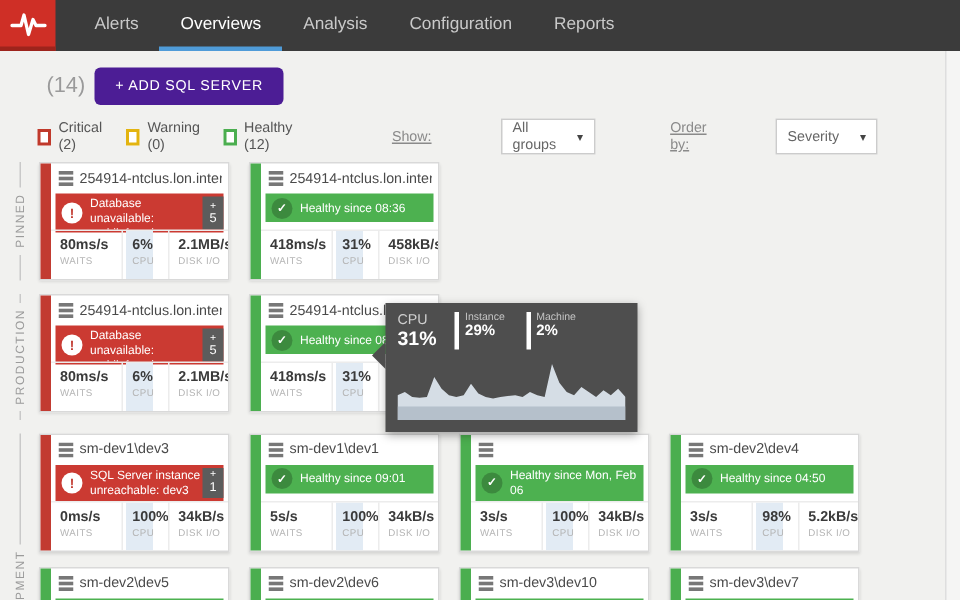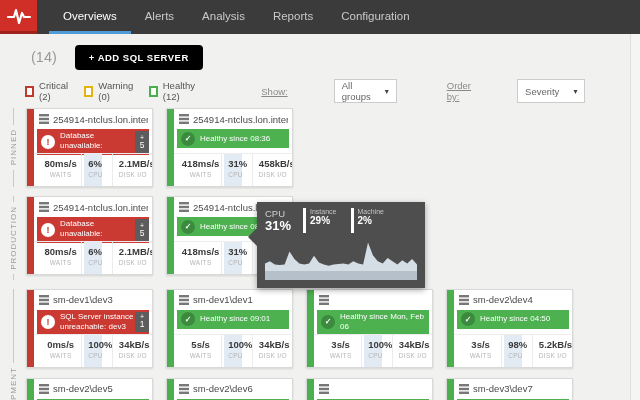--- a/index.html
+++ b/index.html
@@ -17,21 +17,21 @@
 
   
   .scrollstrip { position:absolute; right:0; top:34px; bottom:0; width:10px;
     background:#f5f5f4; border-left:1px solid #dedede; }
 
   
   .main { padding:8px 0 0 0; }
   .hdr { display:flex; align-items:center; margin-left:25px; height:30px; }
   .hdr-title { color:#9a9a9a; font-size:14.5px; letter-spacing:.5px; font-weight:bold; }
   .hdr-count { color:#9a9a9a; font-size:14.5px; margin-left:6px; font-weight:normal; }
-  .add-btn { margin-left:18px; background:#000000; color:#fff; font-size:9.5px; font-weight:bold;
+  .add-btn { margin-left:6px; background:#4c1d95; color:#fff; font-size:9.5px; font-weight:normal;
     letter-spacing:.5px; border:none; border-radius:4px; padding:7px 14px; cursor:pointer; }
 
   
   .filters { display:flex; align-items:center; margin:6px 0 0 25px; height:26px; font-size:9.5px; color:#555;gap:40px; }
   .legend-item { display:flex; align-items:center; margin-right:14px; cursor:pointer; }
   .legend-box { width:11px; height:11px; background:#fff; border:2px solid #999; margin-right:5px; }
   .drop-label { color:#8a8a8a; margin:0 6px 0 10px;text-decoration:underline; }
   .select { background:#fff; border:1px solid #ccc; height:24px; display:flex; align-items:center;
     justify-content:space-between; padding:0 7px; color:#666; font-size:9.5px; cursor:pointer; }
   .select .caret { color:#444; font-size:8px; margin-left:14px; }
@@ -72,21 +72,21 @@
   .card.critical .bicon { background:#fff; color:#c23b31; }
   .card.healthy .bicon { background:rgba(0,0,0,.22); color:#fff; font-size:8px; }
   .btext { font-size:8px; line-height:1.25; flex:1; overflow:hidden; max-height:22px; }
   .badge { align-self:stretch; width:14px; background:#5c5c5c; color:#fff; display:flex;
     flex-direction:column; align-items:center; justify-content:center; flex-shrink:0; }
   .badge .bplus { font-size:7px; line-height:6px; } .badge .bnum { font-size:8.5px; line-height:9px; }
   .stats { position:absolute; left:7px; right:0; bottom:0; height:33px; border-top:1px solid #ececec;
     display:flex; }
   .stat { position:relative; padding:4px 0 0 6px; overflow:hidden; }
   .stat + .stat { border-left:1px solid #ececec; }
-  .s-waits { width:40%;text-align:center; } .s-cpu { width:26%; } .s-disk { width:34%; }
+  .s-waits { width:40%; } .s-cpu { width:26%; } .s-disk { width:34%; }
   .sval { font-size:9.5px; font-weight:bold; color:#3a3a3a; position:relative; z-index:1; }
   .slab { font-size:6.5px; color:#b5b5b5; letter-spacing:.3px; position:relative; z-index:1; margin-top:2px; }
   .cpu-bar { position:absolute; left:2px; top:0; bottom:0; width:18px; background:#e2ebf4; z-index:0; }
 
   
   .tooltip { position:absolute; left:257px; top:202px; width:168px; height:86px;
     background:#4e4e4e; box-shadow:0 2px 6px rgba(0,0,0,.35); z-index:10; padding:6px 6px 6px 8px; }
   .tip-arrow { position:absolute; left:-9px; top:26px; width:0; height:0;
     border:9px solid transparent; border-right-color:#4e4e4e; border-left:none; }
   .tip-top { display:flex; }
@@ -101,25 +101,25 @@
 </head>
 <body>
 
 <div class="nav">
   <div class="logo">
     <svg width="26" height="22" viewBox="0 0 26 22">
       <polyline points="2,12 8,12 10,5 13,18 16,8 18,12 24,12" fill="none" stroke="#ffffff" stroke-width="2.2" stroke-linejoin="round" stroke-linecap="round"></polyline>
     </svg>
   </div>
   <div class="tabs">
+      <div class="tab">Alerts</div>
       <div class="tab active">Overviews</div>
-      <div class="tab">Alerts</div>
       <div class="tab">Analysis</div>
+      <div class="tab">Configuration</div>
       <div class="tab">Reports</div>
-      <div class="tab">Configuration</div>
     </div>
 </div>
 
 <div class="scrollstrip"></div>
 
 <div class="main">
   <div class="hdr">
     <span class="hdr-count">(14)</span>
     <button class="add-btn">+ ADD SQL SERVER</button>
   </div>
@@ -479,20 +479,21 @@
             <div class="banner"></div>
           </div>
           <div class="card healthy">
             <div class="strip"></div>
             <div class="trow">
               <svg width="10" height="10" viewBox="0 0 10 10">
                 <rect x="0" y="0" width="10" height="2.4" fill="#777"></rect>
                 <rect x="0" y="3.8" width="10" height="2.4" fill="#777"></rect>
                 <rect x="0" y="7.6" width="10" height="2.4" fill="#777"></rect>
               </svg>
+              <span class="tname" style="margin-left: 4px;">sm-dev3\dev10</span>
             </div>
             <div class="banner"></div>
           </div>
           <div class="card healthy">
             <div class="strip"></div>
             <div class="trow">
               <svg width="10" height="10" viewBox="0 0 10 10">
                 <rect x="0" y="0" width="10" height="2.4" fill="#777"></rect>
                 <rect x="0" y="3.8" width="10" height="2.4" fill="#777"></rect>
                 <rect x="0" y="7.6" width="10" height="2.4" fill="#777"></rect>

